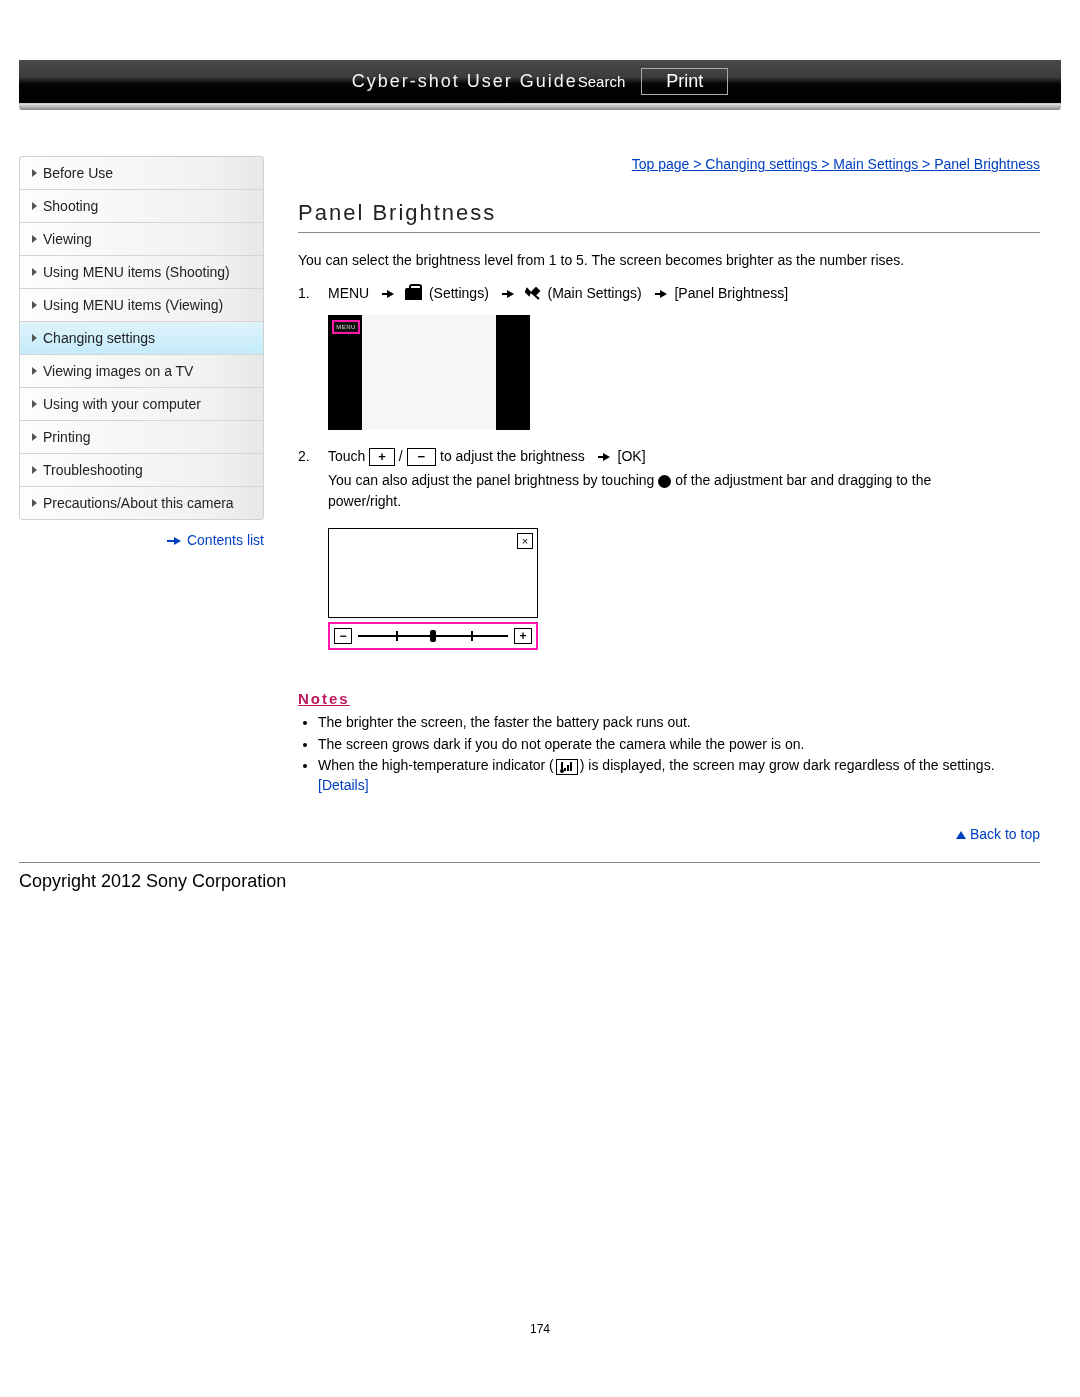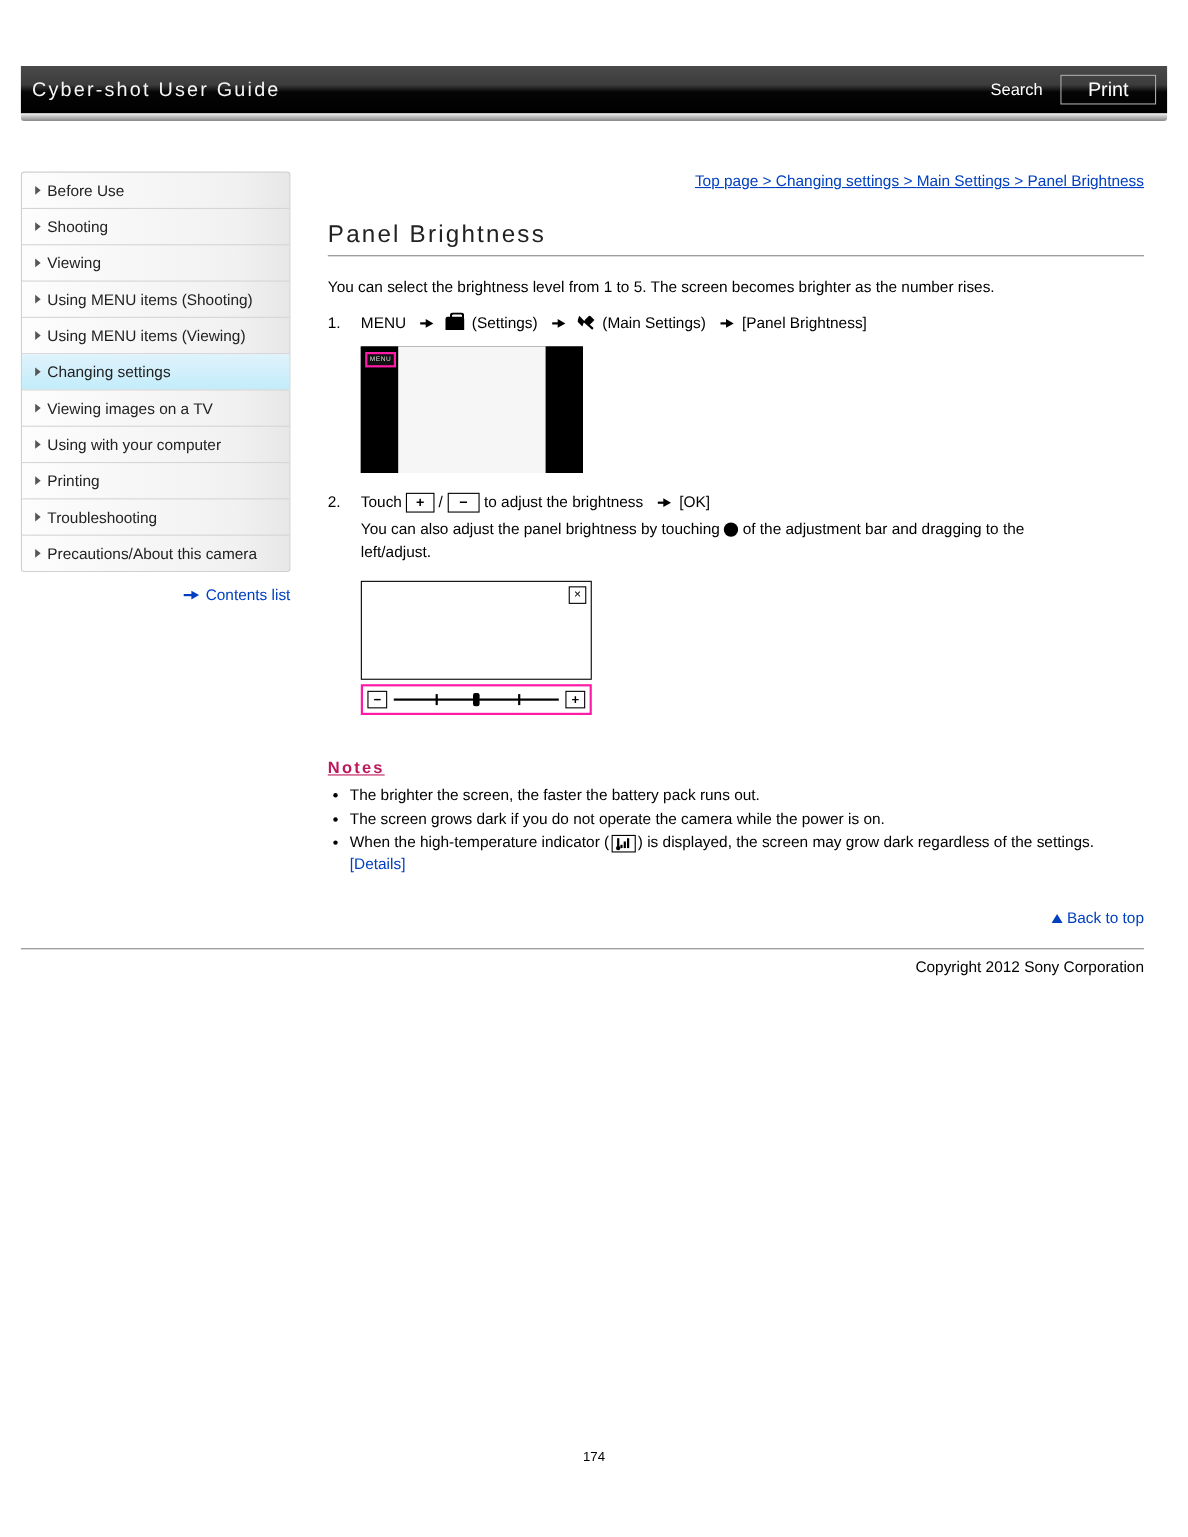--- a/index.html
+++ b/index.html
@@ -9,21 +9,21 @@
     font-size: 14px;
     color: #000;
     background: #fff;
     width: 1080px;
   }
   .page { width: 1080px; margin: 0 auto; }
   .header {
     margin: 60px 19px 0 19px;
     height: 44px;
     background: linear-gradient(to bottom,#4a4a4a 0%,#3c3c3c 40%,#050505 55%,#000 100%);
-    display: flex; align-items: center; justify-content: space-between;
+    display: flex; align-items: center; justify-content: center;
     padding: 0 10px;
     border-bottom: 1px solid #ccc;
   }
   .header-title {
     color: #f5f5f5; letter-spacing: 2px; font-size: 18px;
   }
   .header-right { display: flex; align-items: center; gap: 16px; }
   .search-link { color: #fff; font-size: 15px; cursor: pointer; }
   .print-btn {
     color: #fff; font-size: 18px;
@@ -180,21 +180,21 @@
   }
   .footer-links {
     margin-top: 28px; text-align:right; color:#0040c0; font-size:14px;
     border-bottom:1px solid #888; padding-bottom:20px;
   }
   .up-tri {
     display:inline-block; width:0;height:0;
     border-left:5px solid transparent;border-right:5px solid transparent;border-bottom:8px solid #0040c0;
     margin-right:4px; vertical-align:middle;
   }
-  .copyright { text-align:right; margin-top:8px; font-size:14px; }
+  .copyright { text-align:left; margin-top:8px; font-size:18px; }
   .pagenum { text-align:center; margin-top:430px; font-size:12px;}
   .toolbox-icon {
     display:inline-block; width:17px;height:12px;background:#000;border-radius:2px 2px 0 0;
     vertical-align:middle; position:relative; margin:0 3px;
   }
   .toolbox-icon::before {
     content:""; position:absolute; top:-4px; left:4px; width:9px;height:4px;
     border:2px solid #000; border-bottom:none; border-radius:3px 3px 0 0;
   }
   .wrench-icon {
@@ -316,21 +316,21 @@
         <div style="flex:1">
           <span>Touch</span>
           <span class="plus-box">+</span><span> / </span><span class="minus-box">−</span>
           <span>to adjust the brightness</span>
           <span class="dashline"><span class="arrow-r"></span></span>
           <span>[OK]</span>
           <div style="margin-top:4px; line-height:1.5;">
             <span>You can also adjust the panel brightness by touching</span>
             <span class="dot"></span>
             <span>of the adjustment bar and dragging to the</span>
-            <div>left/adjust.</div>
+            <div>power/right.</div>
           </div>
         </div>
       </div>
 
       <div class="screenshot2">
         <div class="s2-top">
           <div class="x">×</div>
         </div>
         <div class="s2-bottom">
           <div class="s2-btn">−</div>

